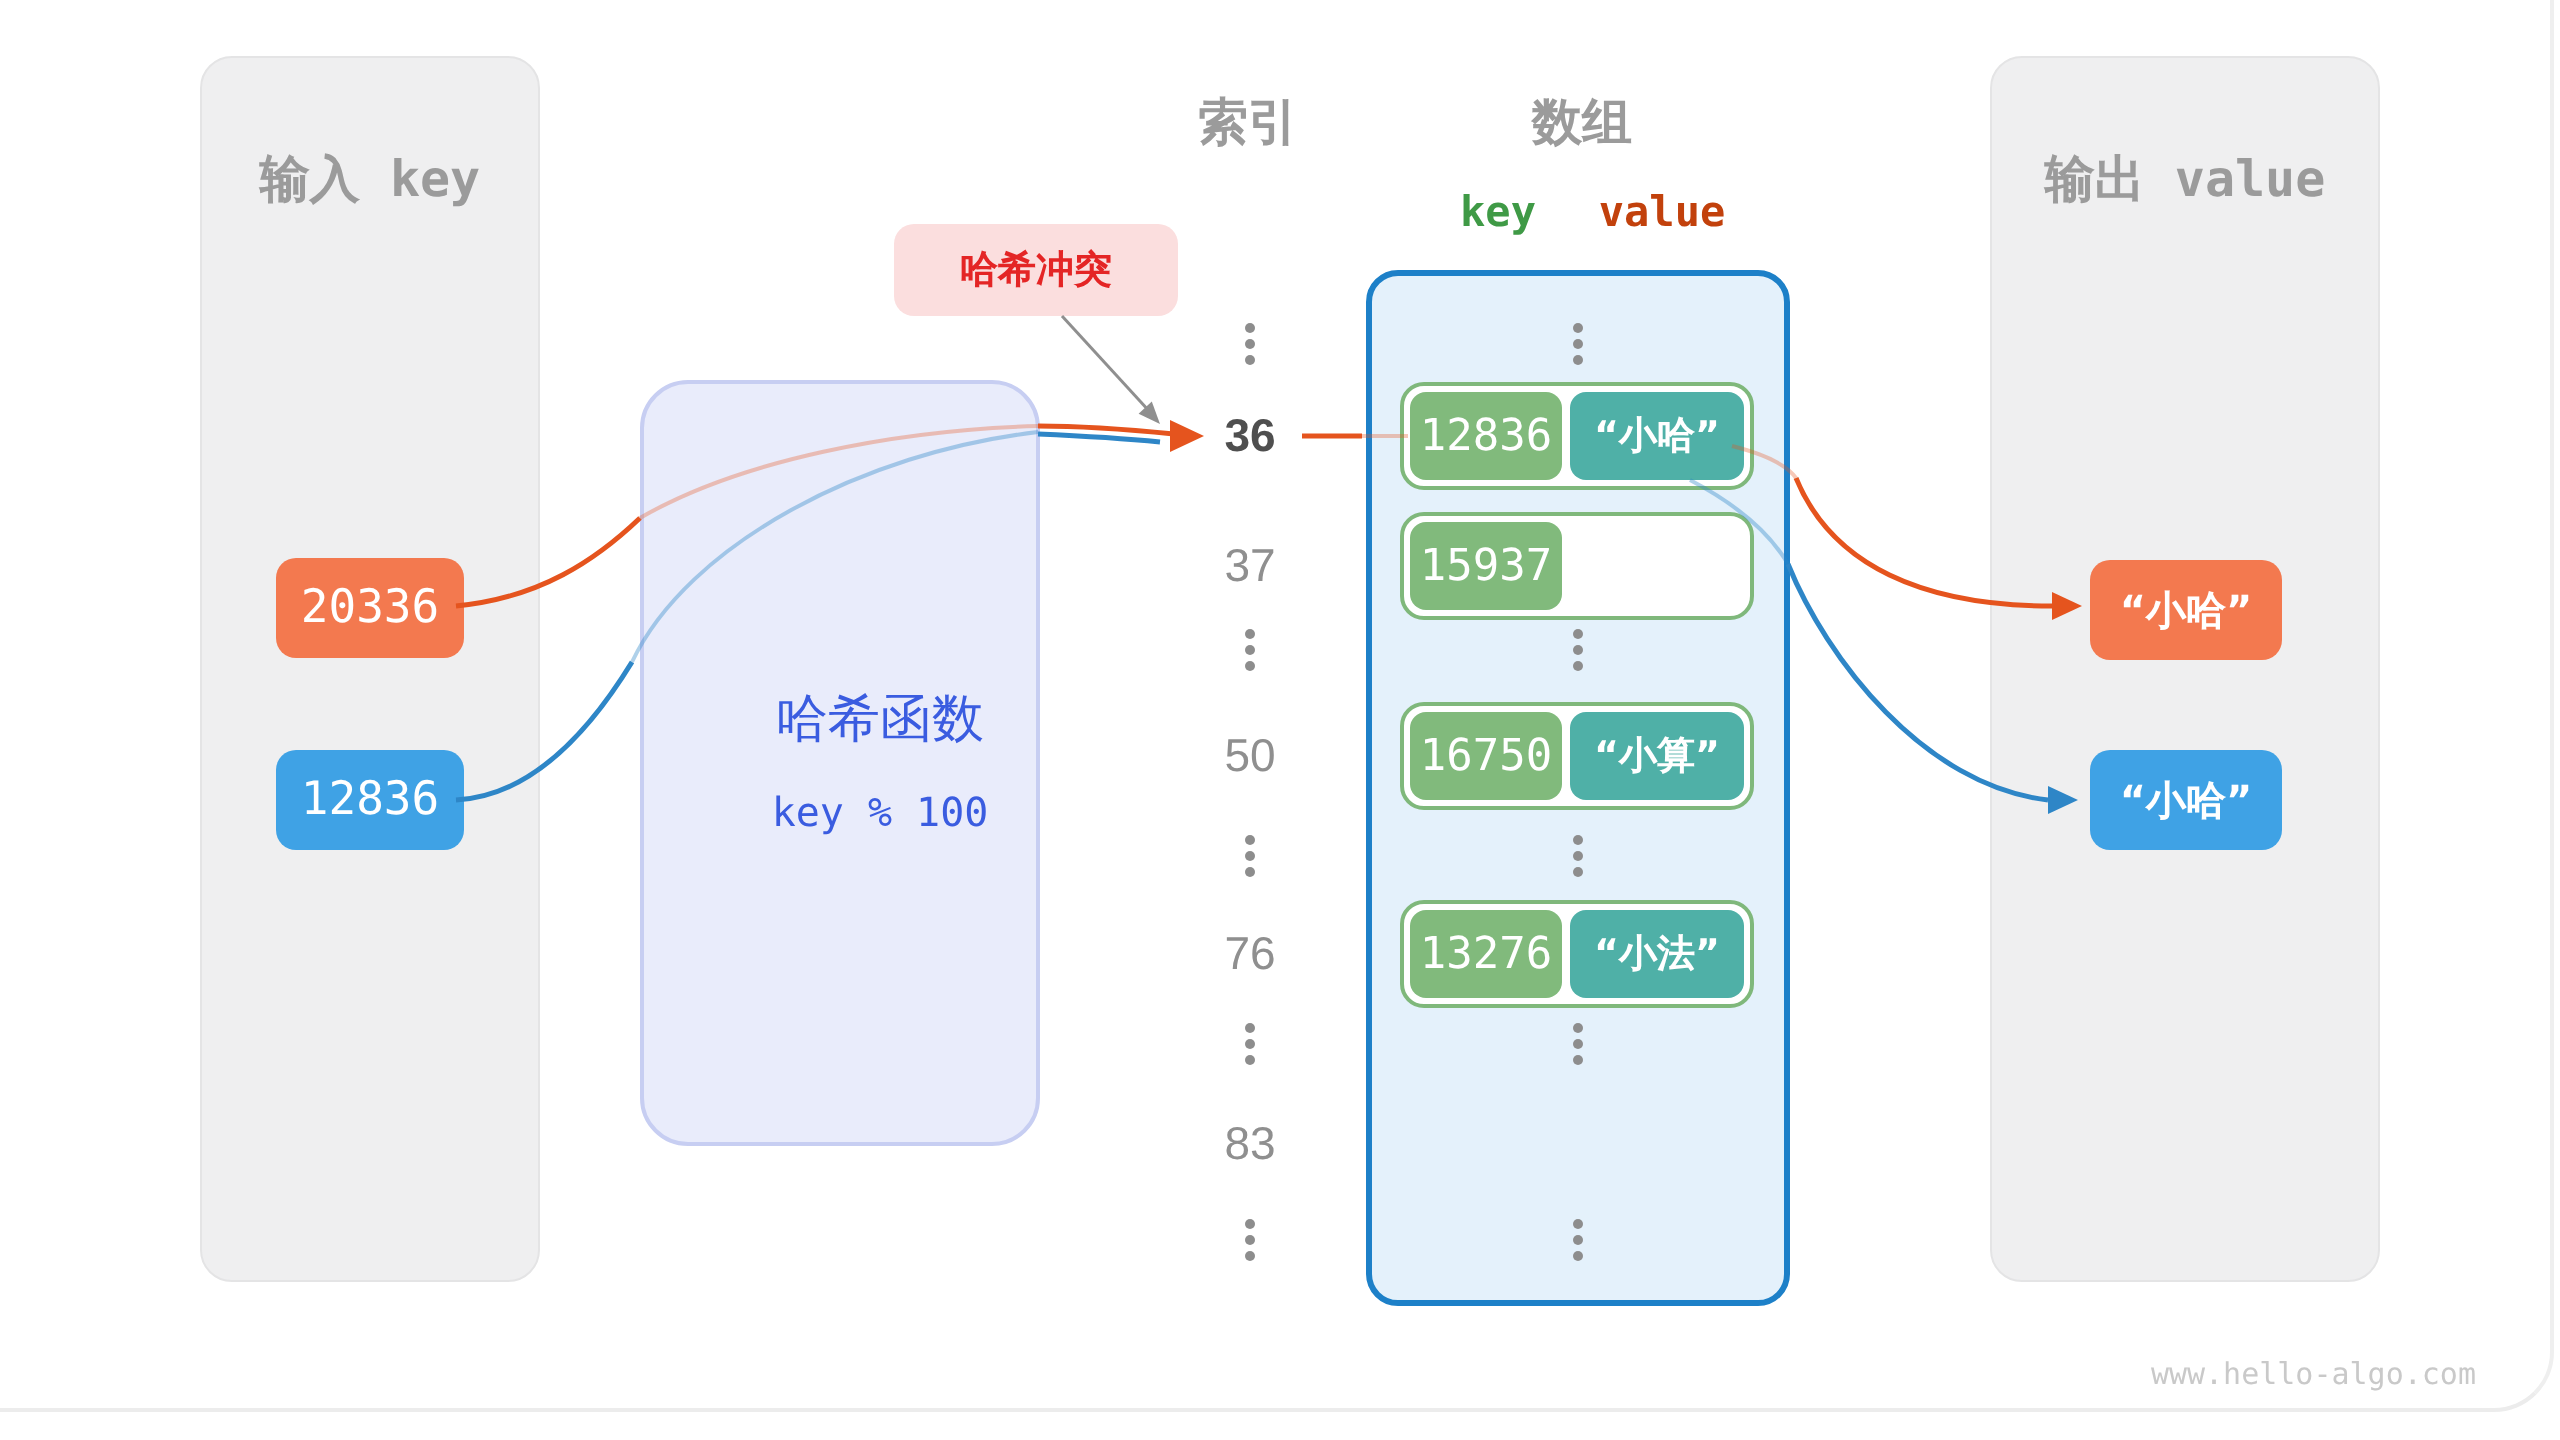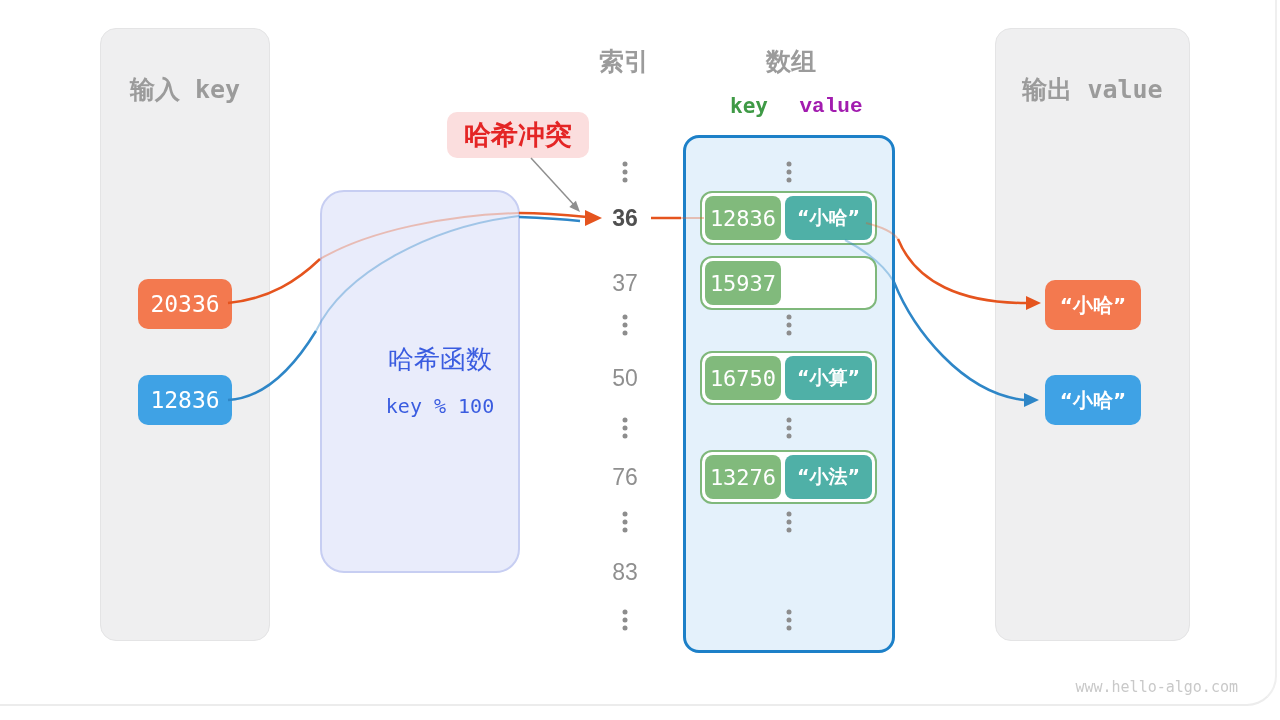--- a/index.html
+++ b/index.html
@@ -28,29 +28,29 @@
   .hash-box{position:absolute;left:320px;top:190px;width:200px;height:383px;
             background:#e9ecfb;border:2px solid #c7cef2;border-radius:24px;
             box-sizing:border-box;z-index:1;}
   .hash-labels{position:absolute;left:320px;top:342px;width:240px;text-align:center;z-index:2;}
   .hash-name{font-size:26px;color:#3a5ce0;}
   .hash-formula{margin-top:17px;font-size:20px;color:#3a5ce0;
                 font-family:"DejaVu Sans Mono","Liberation Mono",monospace;}
 
   .collision{position:absolute;left:447px;top:112px;width:142px;height:46px;
              background:#fbdede;border-radius:10px;display:flex;align-items:center;
-             justify-content:center;font-weight:bold;font-size:27px;color:#e42525;z-index:3;}
+             justify-content:center;font-weight:bold;font-size:19px;color:#e42525;z-index:3;}
 
   .col-header{position:absolute;transform:translate(-50%,-50%);font-weight:bold;
               font-size:25px;color:#9b9b9b;z-index:2;
               font-family:"DejaVu Sans Mono","Liberation Mono",monospace;}
   .kv-head{position:absolute;transform:translate(-50%,-50%);font-weight:600;font-size:21px;z-index:2;
            font-family:"DejaVu Sans Mono","Liberation Mono",monospace;}
   .kv-key{color:#3f9a46;}
-  .kv-value{color:#a21caf;font-family:Liberation Mono, monospace;}
+  .kv-value{color:#c2410c;}
 
   .array-box{position:absolute;left:683px;top:135px;width:212px;height:518px;
              background:#e4f1fb;border:3px solid #1d80c8;border-radius:16px;
              box-sizing:border-box;z-index:1;}
 
   .idx{position:absolute;transform:translate(-50%,-50%);font-size:23px;color:#8f8f8f;z-index:2;
        font-family:Liberation Sans, sans-serif;}
   .idx.hot{font-weight:bold;color:#4f4f4f;}
 
   .vdots{position:absolute;transform:translate(-50%,-50%);display:flex;

